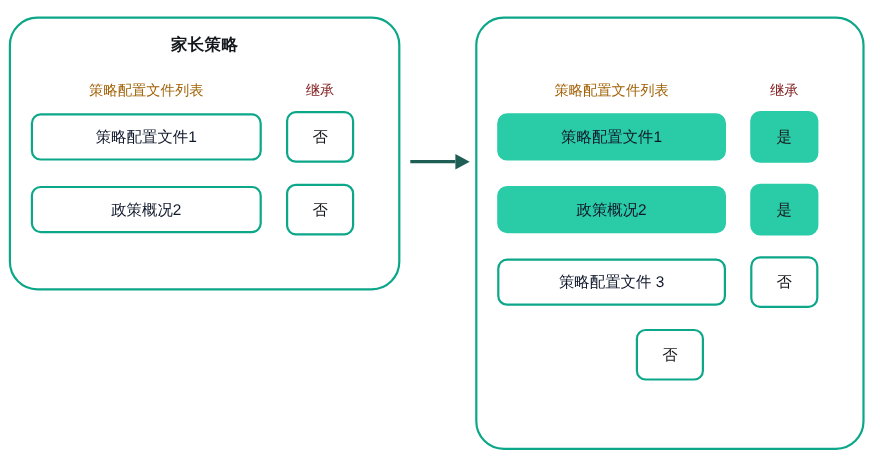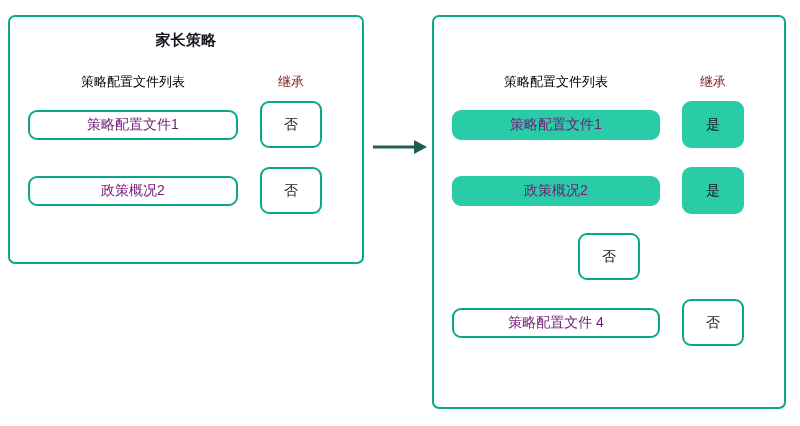--- a/index.html
+++ b/index.html
@@ -17,21 +17,21 @@
     height: 426px;
     background: #ffffff;
     overflow: hidden;
   }
 
   
   .panel {
     position: absolute;
     box-sizing: border-box;
     border: 2px solid #0ca789;
-    border-radius: 7px;
+    border-radius: 26px;
     background: #ffffff;
   }
   #panel-parent {
     left: 8px;
     top: 15px;
     width: 356px;
     height: 249px;
   }
   #panel-child {
     left: 432px;
@@ -60,21 +60,21 @@
     top: 56px;
     display: flex;
     align-items: baseline;
     padding: 0 18px;
     box-sizing: border-box;
   }
   .col-head-list {
     flex: 0 0 210px;
     text-align: center;
     font-size: 13px;
-    color: #000000;
+    color: #a16207;
   }
   .col-head-inherit {
     flex: 1 1 auto;
     text-align: center;
     font-size: 13px;
     color: #7f1d1d;
   }
   #panel-child .col-head-list { flex: 0 0 208px; }
 
   
@@ -88,30 +88,30 @@
   }
   .row {
     display: flex;
     align-items: center;
     margin-bottom: 19px;
   }
   .row:last-child { margin-bottom: 0; }
 
   .profile-box {
     flex: 0 0 210px;
-    height: 30px;
+    height: 43px;
     box-sizing: border-box;
     border: 2px solid #0ca789;
     border-radius: 9px;
     background: #ffffff;
     display: flex;
     align-items: center;
     justify-content: center;
     font-size: 14px;
-    color: #701a75;
+    color: #0f172a;
   }
   #panel-child .profile-box { flex: 0 0 208px; }
 
   .inherit-wrap {
     flex: 1 1 auto;
     display: flex;
     align-items: center;
     justify-content: center;
   }
   .inherit-box {
@@ -192,26 +192,26 @@
             <div class="inherit-box filled">是</div>
           </div>
         </div>
         <div class="row">
           <div class="profile-box filled">政策概况2</div>
           <div class="inherit-wrap">
             <div class="inherit-box filled">是</div>
           </div>
         </div>
         <div class="row">
-          <div class="inherit-wrap">
-            <div class="inherit-box">否</div>
-          </div>
-        </div>
-        <div class="row">
-          <div class="profile-box">策略配置文件 4</div>
+          <div class="profile-box">策略配置文件 3</div>
+          <div class="inherit-wrap">
+            <div class="inherit-box">否</div>
+          </div>
+        </div>
+        <div class="row">
           <div class="inherit-wrap">
             <div class="inherit-box">否</div>
           </div>
         </div>
       </div>
   </div>
 
 </div>
 
 </body></html>

